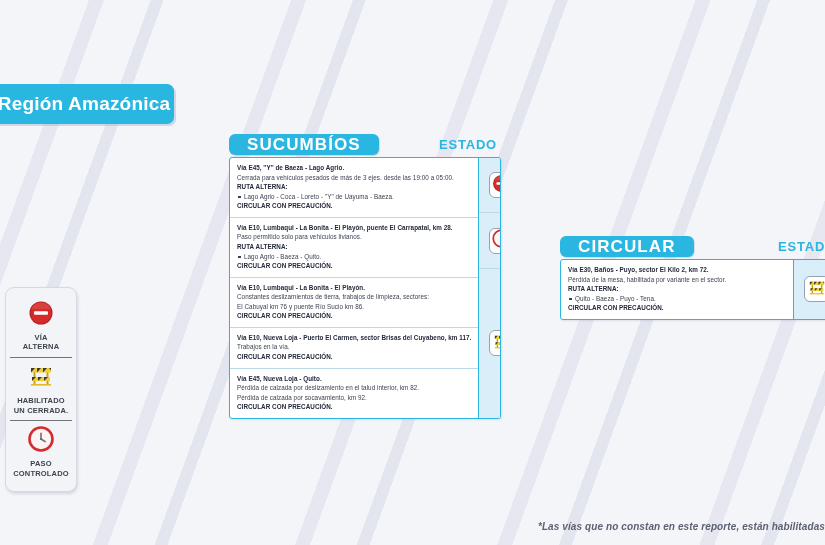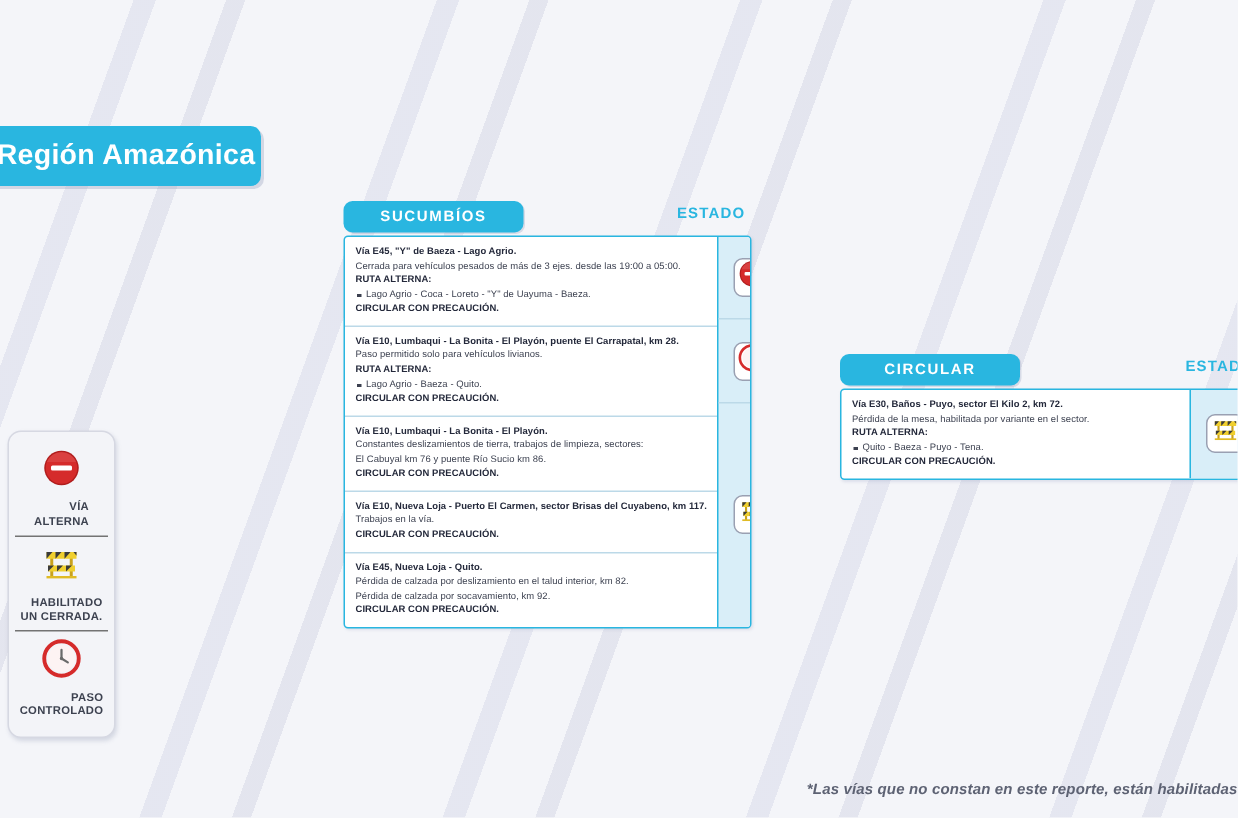--- a/index.html
+++ b/index.html
@@ -80,21 +80,21 @@
     flex-direction: column;
     align-items: center;
     justify-content: center;
     gap: 3px;
   }
   .legend-item + .legend-item { border-top: 1px solid #737373; }
   .legend-label {
     font-size: 7.5px;
     font-weight: bold;
     color: #3d4250;
-    text-align: right;
+    text-align: center;
     line-height: 1.25;
     letter-spacing: 0.2px;
   }
 
   
   .ic { display: block; }
 
   
   .panel-wrap { position: absolute; }
   #panel-sucumbios { left: 229px; top: 134px; width: 272px; }
@@ -112,29 +112,29 @@
     height: 21px;
     min-width: 120px;
     padding: 0 18px;
     display: flex;
     align-items: center;
     justify-content: center;
     box-shadow: 1px 1px 0 rgba(150,160,190,0.30);
   }
   .panel-title span {
     color: #ffffff;
-    font-size: 10px;
+    font-size: 17px;
     font-weight: bold;
     letter-spacing: 1.1px;
   }
   .estado-head {
     position: absolute;
     right: 4px;
     top: 3px;
-    font-size: 10px;
+    font-size: 13px;
     font-weight: bold;
     color: #29b6e0;
     letter-spacing: 0.8px;
   }
 
   .panel-body {
     margin-top: 2px;
     background: #ffffff;
     border: 1px solid #29b6e0;
     border-radius: 3px;

